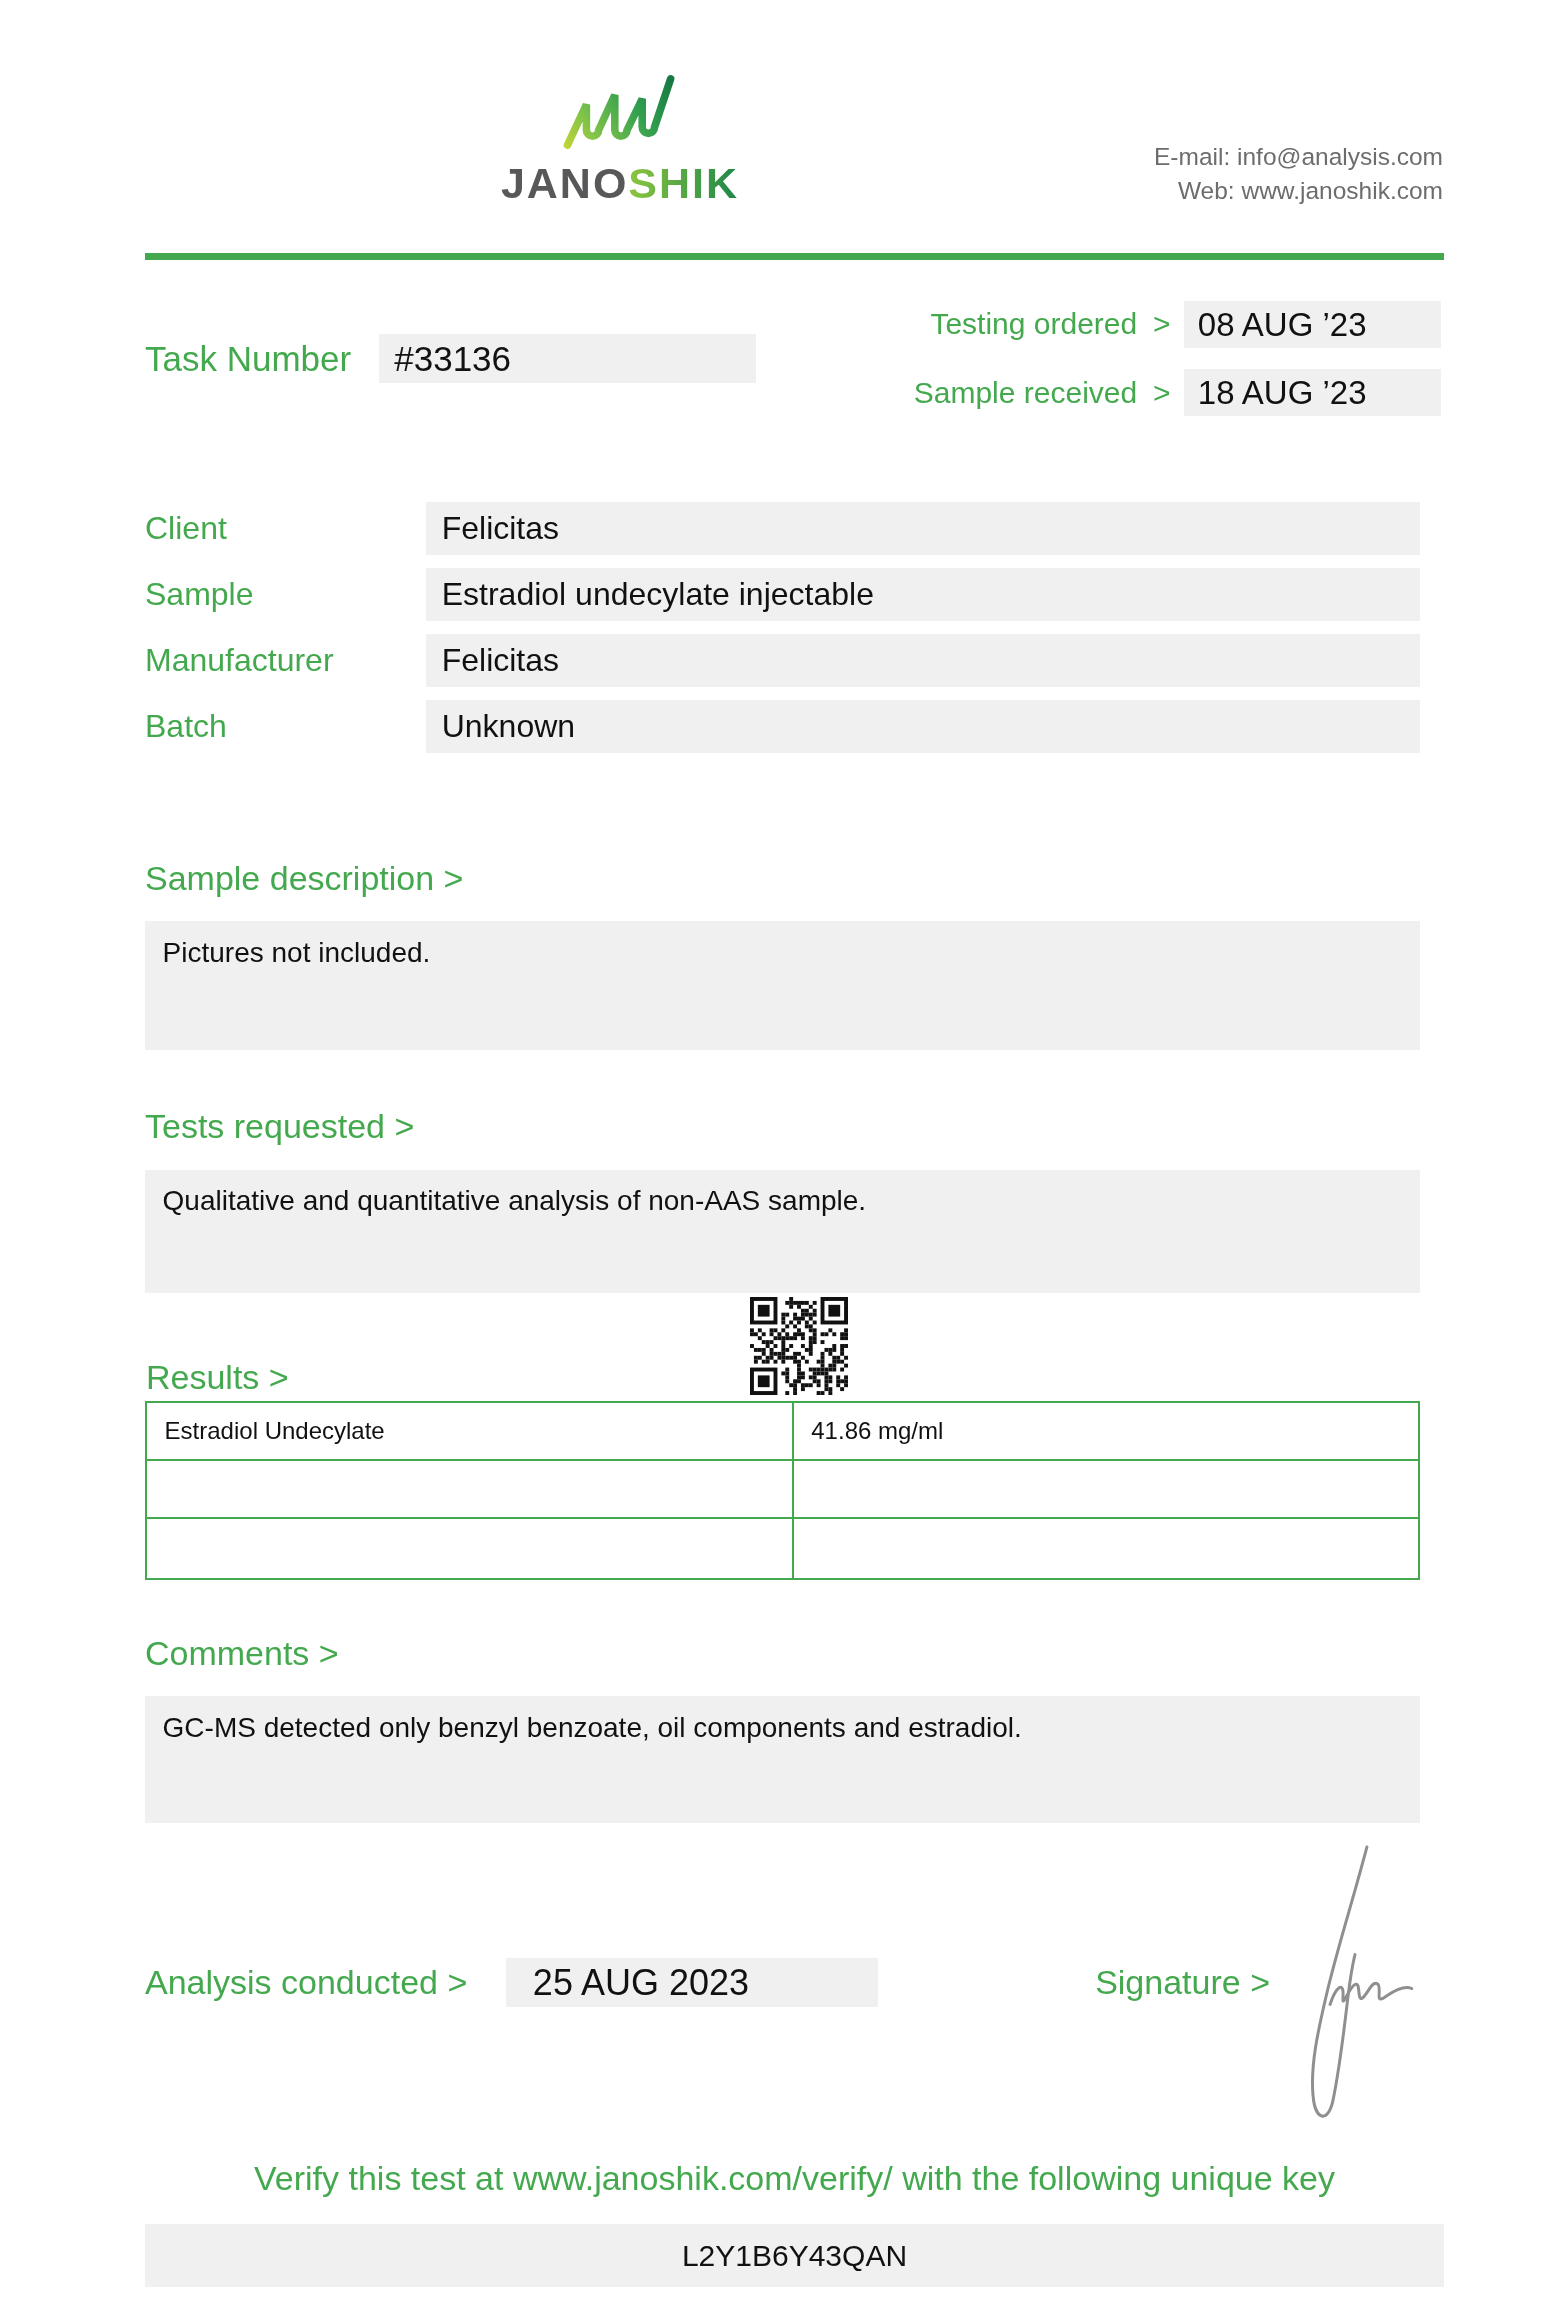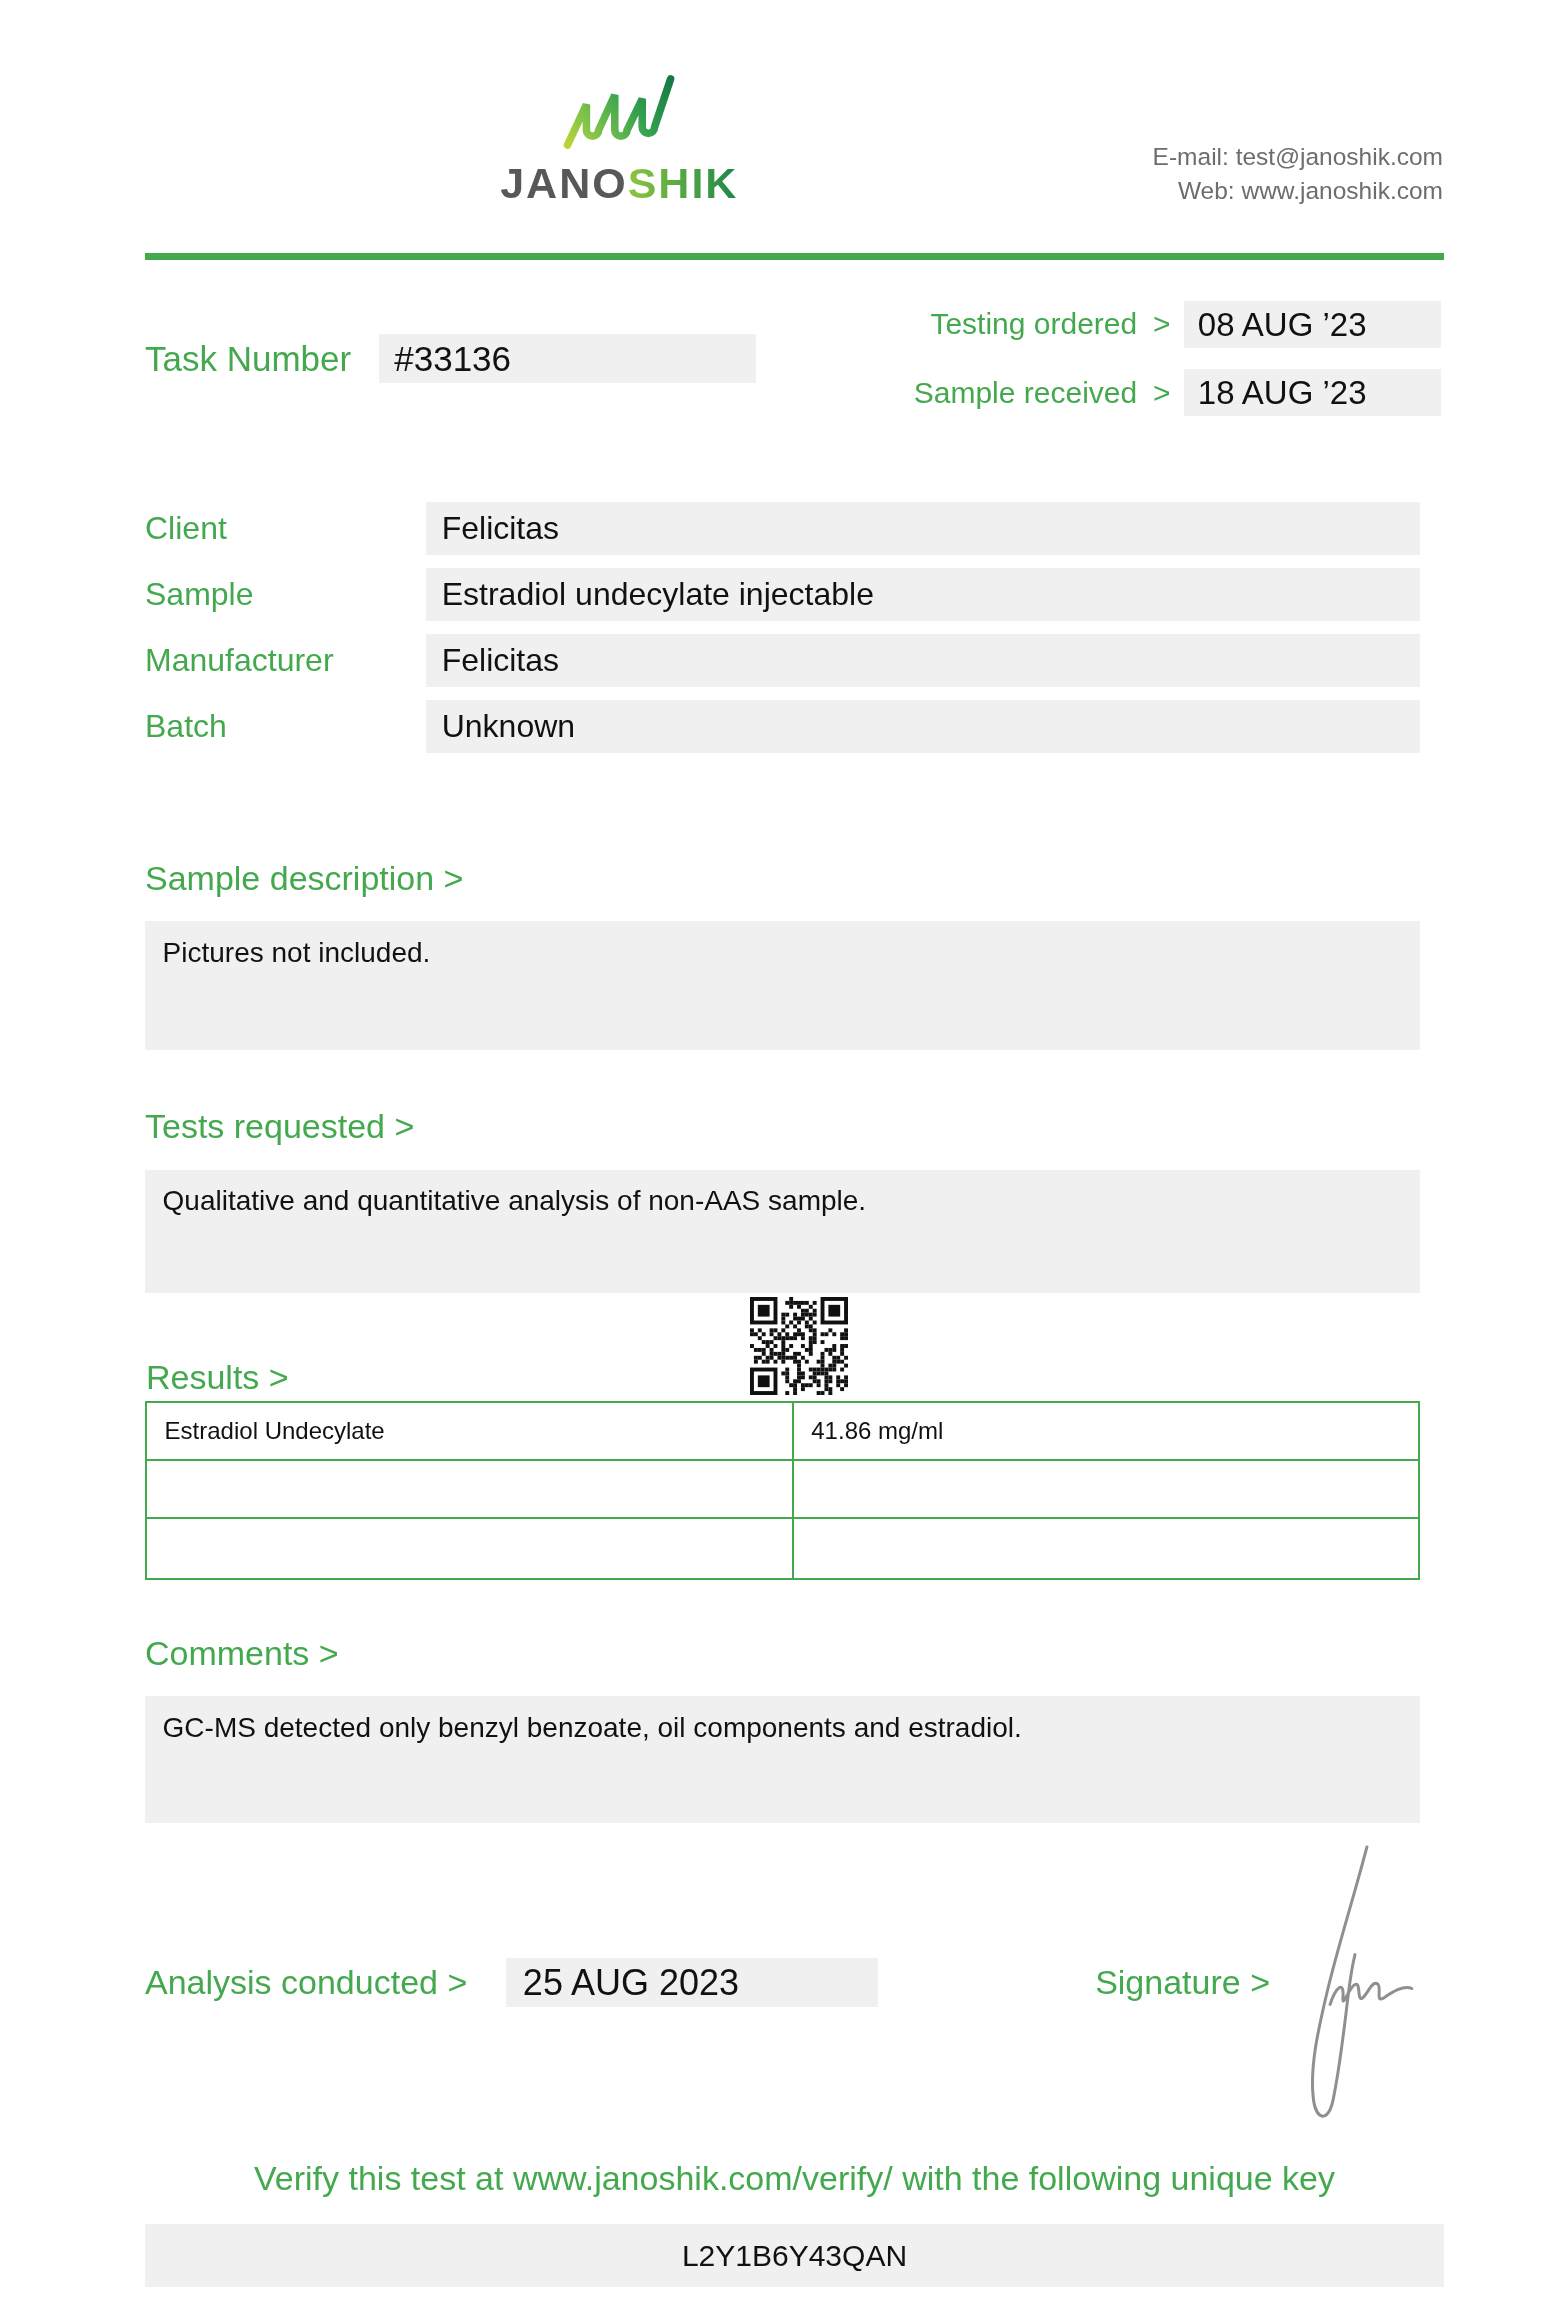--- a/index.html
+++ b/index.html
@@ -77,21 +77,21 @@
   table.results tr.r2 td{height:56px;}
   table.results tr.r3 td{height:59px;}
 
   
   .cm-heading{margin-top:54px;}
   .cm-box{height:127px;}
 
   
   .analysis-row{display:flex;align-items:center;margin-top:135px;gap:21px;}
   .analysis-label{color:var(--green);font-size:34px;white-space:nowrap;}
-  .analysis-date{margin-left:17.6px;width:372px;height:49px;line-height:49px;background:var(--box);font-size:36px;padding-left:17px;box-sizing:border-box;}
+  .analysis-date{margin-left:17.6px;width:372px;height:49px;line-height:49px;background:var(--box);font-size:36px;padding-left:27px;box-sizing:border-box;}
   .sig-label{color:var(--green);font-size:34px;margin-left:auto;margin-right:174px;white-space:nowrap;}
   .signature{position:absolute;left:1269px;top:1835px;width:152px;height:299px;}
 
   
   .verify-text{color:var(--green);font-size:34px;text-align:center;margin-top:152px;}
   .key-box{margin-top:25.5px;height:63px;line-height:63px;background:var(--box);text-align:center;font-size:30px;}
 
   :root{--green:#44a94e;--box:#f0f0f0;}
 </style>
 </head>
@@ -114,21 +114,21 @@
           </defs>
           <path d="M10,80 L30,37 L30,64 A6.5,6.5 0 0 0 43,64 L60,27 L60,64 A6.5,6.5 0 0 0 73,64 L89,31 L89,61 A6.5,6.5 0 0 0 102,61 L119,10" fill="none" stroke="url(#lg)" stroke-width="8" stroke-linecap="round" stroke-linejoin="miter"></path>
         </svg>
       </span>
       <div class="wordmark">
         <span class="w1">JANO</span><span class="w2">SHIK</span>
       </div>
     </div>
 
     <div class="contact">
-      <div>E-mail: test@janoshik.com</div>
+      <div>E-mail: info@analysis.com</div>
       <div>Web: www.janoshik.com</div>
     </div>
   </div>
 
   <div class="content">
     <div class="rule"></div>
 
     <div class="task-row">
       <div class="task-left">
         <span class="task-label">Task Number</span>

